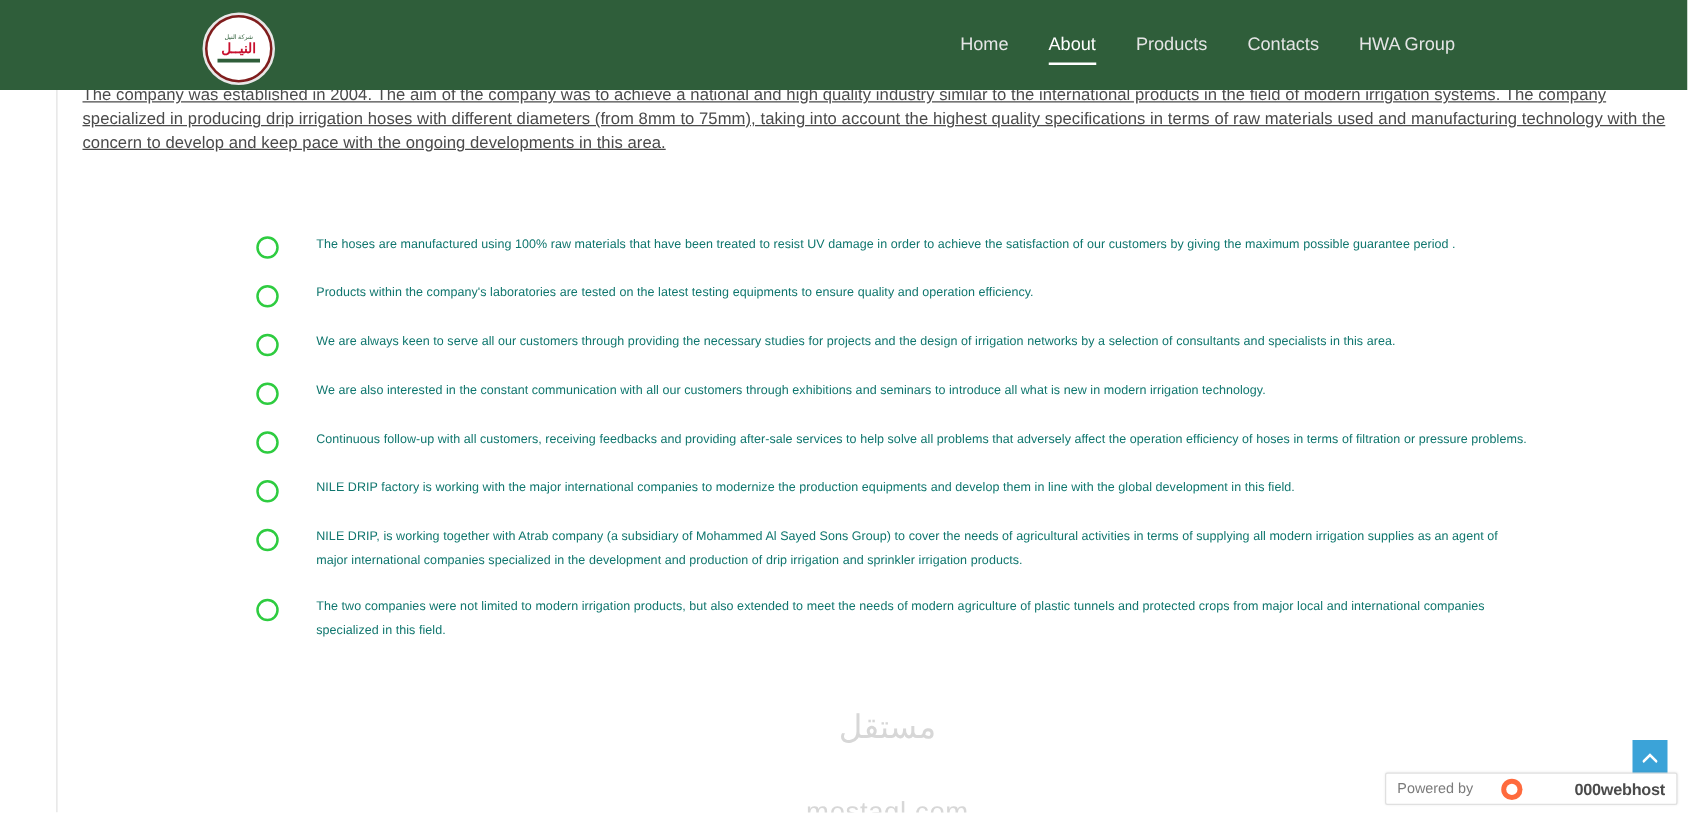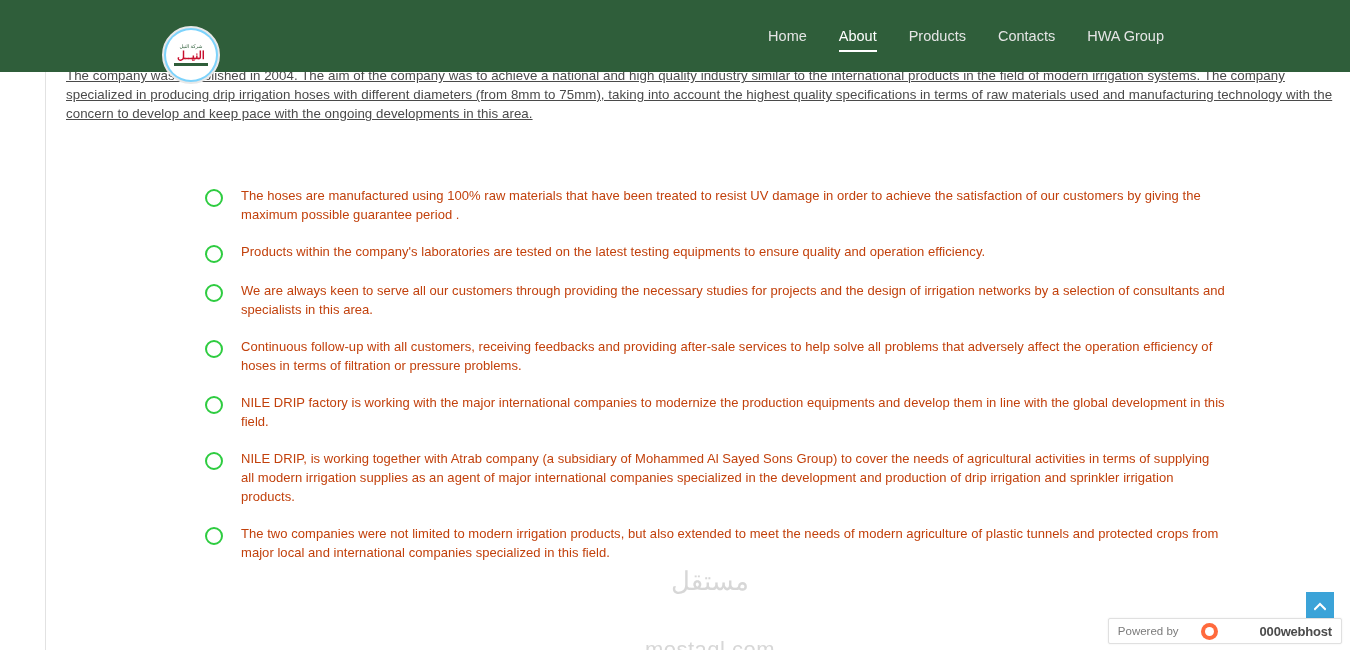--- a/index.html
+++ b/index.html
@@ -22,25 +22,25 @@
     position: absolute;
     top: 0; left: 0;
     width: 1350px;
     height: 72px;
     background: #2f5e3a;
     z-index: 20;
   }
   .logo {
     position: absolute;
     left: 162px;
-    top: 26px;
+    top: 10px;
     width: 58px;
     height: 58px;
     border-radius: 50%;
-    background: #7dd3fc;
+    background: #7f1d1d;
     border: 2px solid #e8e8e8;
     display: flex;
     align-items: center;
     justify-content: center;
     overflow: hidden;
     font-family: Liberation Serif, serif;
   }
   .logo-inner {
     width: 50px;
     height: 50px;
@@ -139,24 +139,24 @@
   .bullet-icon {
     flex: 0 0 auto;
     width: 18px;
     height: 18px;
     margin-top: 3px;
     border-radius: 50%;
     border: 2.5px solid #2ecc40;
     background: #ffffff;
   }
   .bullet-text {
-    margin-left: 18px;
-    font-size: 13px;
+    margin-left: 30px;
+    font-size: 10px;
     line-height: 19px;
-    color: #c2410c;
+    color: #0f766e;
     letter-spacing: .05px;
   }
 
   
   .watermark {
     position: absolute;
     left: 600px;
     top: 566px;
     width: 220px;
     text-align: center;
@@ -270,20 +270,24 @@
     <div class="bullet-row">
       <span class="bullet-icon"></span>
       <span class="bullet-text">Products within the company's laboratories are tested on the latest testing equipments to ensure quality and operation efficiency.</span>
     </div>
 
     <div class="bullet-row">
       <span class="bullet-icon"></span>
       <span class="bullet-text">We are always keen to serve all our customers through providing the necessary studies for projects and the design of irrigation networks by a selection of consultants and specialists in this area.</span>
     </div>
 
+    <div class="bullet-row">
+      <span class="bullet-icon"></span>
+      <span class="bullet-text">We are also interested in the constant communication with all our customers through exhibitions and seminars to introduce all what is new in modern irrigation technology.</span>
+    </div>
 
     <div class="bullet-row">
       <span class="bullet-icon"></span>
       <span class="bullet-text">Continuous follow-up with all customers, receiving feedbacks and providing after-sale services to help solve all problems that adversely affect the operation efficiency of hoses in terms of filtration or pressure problems.</span>
     </div>
 
     <div class="bullet-row">
       <span class="bullet-icon"></span>
       <span class="bullet-text">NILE DRIP factory is working with the major international companies to modernize the production equipments and develop them in line with the global development in this field.</span>
     </div>

